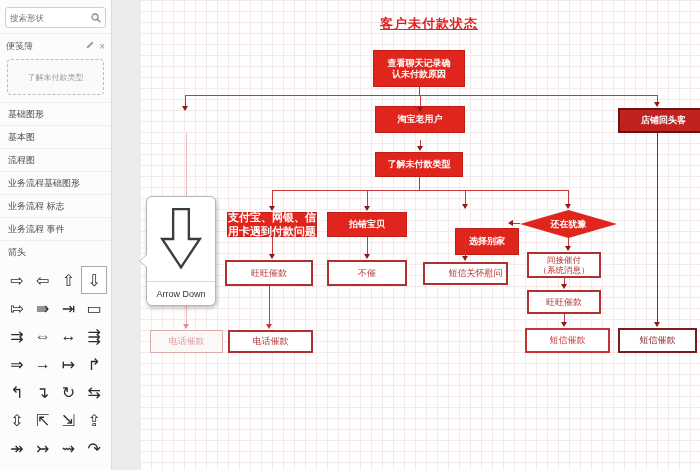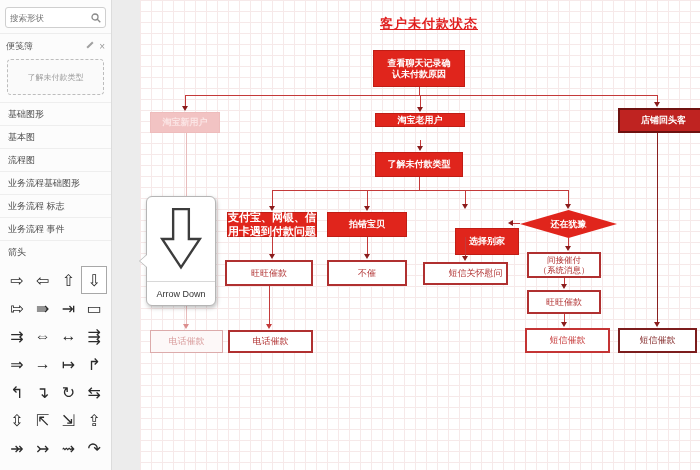--- a/index.html
+++ b/index.html
@@ -149,22 +149,21 @@
   </aside>
 
   <div class="divider-strip"></div>
 
   <main class="canvas">
 
     <div class="chart-title">客户未付款状态</div>
 
     <div class="node fill-red" style="left:233px;top:50px;width:92px;height:37px;font-size:9px;">查看聊天记录确
 认未付款原因</div>
-    <div class="node fill-faded" style="left:10px;top:112px;width:70px;height:21px;">淘宝新用户</div>
-    <div class="node fill-red" style="left:235px;top:113px;width:90px;height:14px;">淘宝老用户</div>
+    <div class="node fill-red" style="left:235px;top:106px;width:90px;height:27px;">淘宝老用户</div>
     <div class="node fill-dark" style="left:478px;top:108px;width:91px;height:25px;">店铺回头客</div>
     <div class="node fill-red" style="left:235px;top:152px;width:88px;height:25px;">了解未付款类型</div>
     <div class="node fill-red" style="left:87px;top:212px;width:90px;height:25px;font-size:11px;">支付宝、网银、信
 用卡遇到付款问题</div>
     <div class="node fill-red" style="left:187px;top:212px;width:80px;height:25px;">拍错宝贝</div>
     <div class="node fill-red" style="left:283px;top:228px;width:64px;height:27px;margin-left:32px;">选择别家</div>
     <div class="diamond" style="left:380px;top:210px;width:97px;height:28px;">还在犹豫</div>
     <div class="node outline-red" style="left:85px;top:260px;width:88px;height:26px;">旺旺催款</div>
     <div class="node outline-red" style="left:187px;top:260px;width:80px;height:26px;">不催</div>
     <div class="node outline-red" style="left:283px;top:262px;width:85px;height:23px;padding-left:20px;">短信关怀慰问</div>

